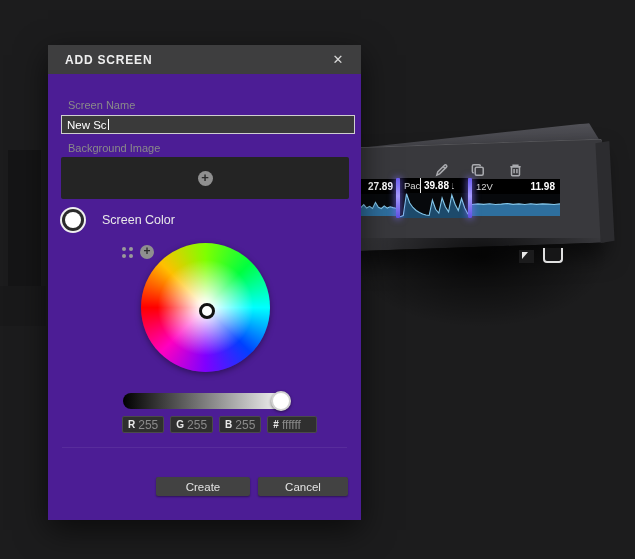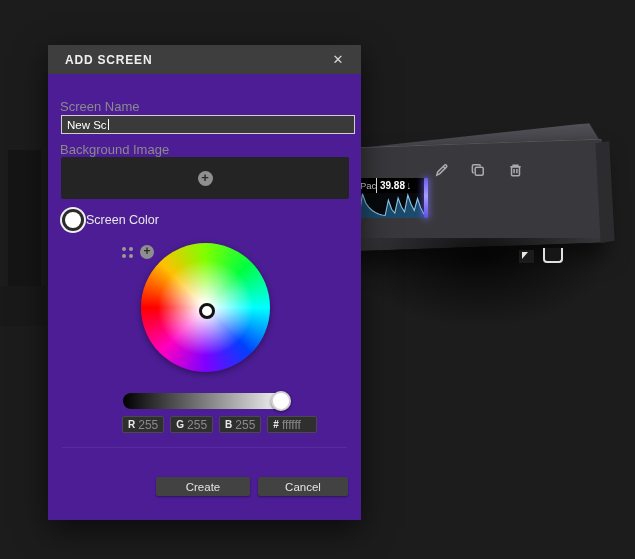--- a/index.html
+++ b/index.html
@@ -42,32 +42,32 @@
            background:linear-gradient(180deg,#6b5df0,#a79bff 45%,#5d4fe2);
            box-shadow:0 0 7px 1px rgba(124,109,255,.75);border-radius:1px;z-index:2;}
   
   .modal{position:absolute;left:48px;top:45px;width:313px;height:475px;background:#4c1d95;
          box-shadow:0 10px 30px rgba(0,0,0,.6);z-index:10;}
   .modal-header{position:absolute;left:0;top:0;right:0;height:29px;background:#3e3e3f;
                 display:flex;align-items:center;}
   .modal-title{color:#efefef;font-size:12px;font-weight:bold;letter-spacing:.8px;margin-left:17px;}
   .modal-close{position:absolute;right:11px;top:0;height:29px;width:24px;color:#d8d8d8;font-size:13px;
                display:flex;align-items:center;justify-content:center;cursor:pointer;}
-  .fld-label{position:absolute;left:12px;color:#8a8a8a;font-size:13px;}
+  .fld-label{position:absolute;left:20px;color:#8a8a8a;font-size:11px;}
   .input{position:absolute;left:13px;top:70px;width:282px;height:15px;background:#3a3a3a;
          border:1.5px solid #cfcfcf;border-radius:0;padding:1px 5px;display:flex;align-items:center;}
   .input span{color:#fff;font-size:11.5px;}
   .caret{display:inline-block;width:1px;height:11px;background:#fff;margin-left:1px;
          animation:blink 1s steps(1) infinite;}
   @keyframes blink{50%{opacity:0;}}
   .dropzone{position:absolute;left:13px;top:112px;width:288px;height:42px;background:#242424;
             border-radius:2px;display:flex;align-items:center;justify-content:center;cursor:pointer;}
   .plus-circle{width:15px;height:15px;border-radius:50%;background:#8f8f8f;color:#2a2a2a;
                font-size:13px;font-weight:bold;line-height:14px;text-align:center;}
-  .swatch-row{position:absolute;left:12px;top:162px;display:flex;align-items:center;}
+  .swatch-row{position:absolute;left:12px;top:162px;display:flex;align-items:center;gap:16px;}
   .swatch{width:16px;height:16px;border-radius:50%;background:#fff;
           box-shadow:0 0 0 3px #2b2b2b,0 0 0 5px #f0f0f0;margin:5px;cursor:pointer;}
   .swatch-label{color:#e8e8e8;font-size:12.5px;}
   .mini-icons{position:absolute;left:74px;top:200px;display:flex;gap:7px;align-items:center;}
   .grid-icon{width:11px;height:11px;display:grid;grid-template-columns:4px 4px;gap:3px;cursor:pointer;}
   .grid-icon i{width:4px;height:4px;border-radius:50%;background:#9a9a9a;}
   .plus-small{width:14px;height:14px;border-radius:50%;background:#8f8f8f;color:#2b2b2b;
               font-size:12px;font-weight:bold;line-height:13px;text-align:center;cursor:pointer;}
   .wheel{position:absolute;left:93px;top:198px;width:129px;height:129px;border-radius:50%;cursor:crosshair;
     background:
@@ -117,34 +117,58 @@
         <path d="M4 11.5 a1.5 1.5 0 0 1 -1.5 -1.5 V4.5 A1.5 1.5 0 0 1 4 3 h5.5 a1.5 1.5 0 0 1 1.5 1.5"></path>
     </svg>
     <svg viewBox="0 0 18 18">
       <path d="M3.5 5 h11 M6.5 5 V3.5 h5 V5"></path>
         <rect x="4.8" y="5" width="8.4" height="9.5" rx="1"></rect>
         <path d="M7.5 7.5 v4.5 M10.5 7.5 v4.5"></path>
     </svg>
   </div>
 
   <div class="strip">
+    <div class="tile" style="width:44px;">
+      <div class="hdr">
+          <span class="tile-sep"></span>
+        <span class="val">27.89</span>
+        </div>
+      <div class="graph">
+        <svg viewBox="0 0 100 20" preserveAspectRatio="none">
+          <polygon fill="#2e6f9e" points="0,20 0.0,14.4 6.7,11.6 13.3,14.0 20.0,12.4 26.7,9.6 33.3,12.8 40.0,11.2 46.7,13.2 53.3,7.6 60.0,12.0 66.7,13.2 73.3,10.8 80.0,12.8 86.7,11.6 93.3,12.4 100.0,13.0 100,20"></polygon>
+            <polyline fill="none" stroke="#85c8ec" stroke-width="1.1" vector-effect="non-scaling-stroke" points="0.0,14.4 6.7,11.6 13.3,14.0 20.0,12.4 26.7,9.6 33.3,12.8 40.0,11.2 46.7,13.2 53.3,7.6 60.0,12.0 66.7,13.2 73.3,10.8 80.0,12.8 86.7,11.6 93.3,12.4 100.0,13.0"></polyline>
+        </svg>
+      </div>
+    </div>
     <div class="glowbar"></div>
     <div class="tile selected" style="width:68px;">
       <div class="hdr">
           <span class="lbl">Package #1</span>
         <span class="valbox">39.88</span>
         </div>
       <div class="graph">
         <svg viewBox="0 0 100 20" preserveAspectRatio="none">
           <polygon fill="#1d4a6b" points="0,20 0.0,19.0 4.8,18.0 9.5,0.6 14.3,8.0 19.0,11.6 23.8,14.0 28.6,15.6 33.3,16.8 38.1,17.6 42.9,18.0 47.6,5.6 52.4,13.0 57.1,16.0 61.9,4.0 66.7,11.0 71.4,15.0 76.2,1.6 81.0,9.0 85.7,14.0 90.5,4.4 95.2,12.0 100.0,17.0 100,20"></polygon>
             <polyline fill="none" stroke="#85c8ec" stroke-width="1.1" vector-effect="non-scaling-stroke" points="0.0,19.0 4.8,18.0 9.5,0.6 14.3,8.0 19.0,11.6 23.8,14.0 28.6,15.6 33.3,16.8 38.1,17.6 42.9,18.0 47.6,5.6 52.4,13.0 57.1,16.0 61.9,4.0 66.7,11.0 71.4,15.0 76.2,1.6 81.0,9.0 85.7,14.0 90.5,4.4 95.2,12.0 100.0,17.0"></polyline>
         </svg>
       </div>
     </div>
     <div class="glowbar"></div>
+    <div class="tile" style="width:88px;">
+      <div class="hdr">
+          <span class="lbl">12V</span>
+        <span class="val" style="right:5px;">11.98</span>
+        </div>
+      <div class="graph">
+        <svg viewBox="0 0 100 20" preserveAspectRatio="none">
+          <polygon fill="#2e6f9e" points="0,20 0.0,9.6 6.7,9.0 13.3,9.4 20.0,8.8 26.7,9.6 33.3,9.2 40.0,8.6 46.7,9.4 53.3,9.0 60.0,9.6 66.7,8.8 73.3,9.4 80.0,9.0 86.7,9.2 93.3,9.6 100.0,9.0 100,20"></polygon>
+            <polyline fill="none" stroke="#85c8ec" stroke-width="1.1" vector-effect="non-scaling-stroke" points="0.0,9.6 6.7,9.0 13.3,9.4 20.0,8.8 26.7,9.6 33.3,9.2 40.0,8.6 46.7,9.4 53.3,9.0 60.0,9.6 66.7,8.8 73.3,9.4 80.0,9.0 86.7,9.2 93.3,9.6 100.0,9.0"></polyline>
+        </svg>
+      </div>
+    </div>
   </div>
 
   <div class="device-shadow"></div>
   <div class="clip1"></div>
   <div class="clip2"></div>
 
   <div class="modal">
     <div class="modal-header">
       <span class="modal-title">ADD SCREEN</span>
       <span class="modal-close">✕</span>

